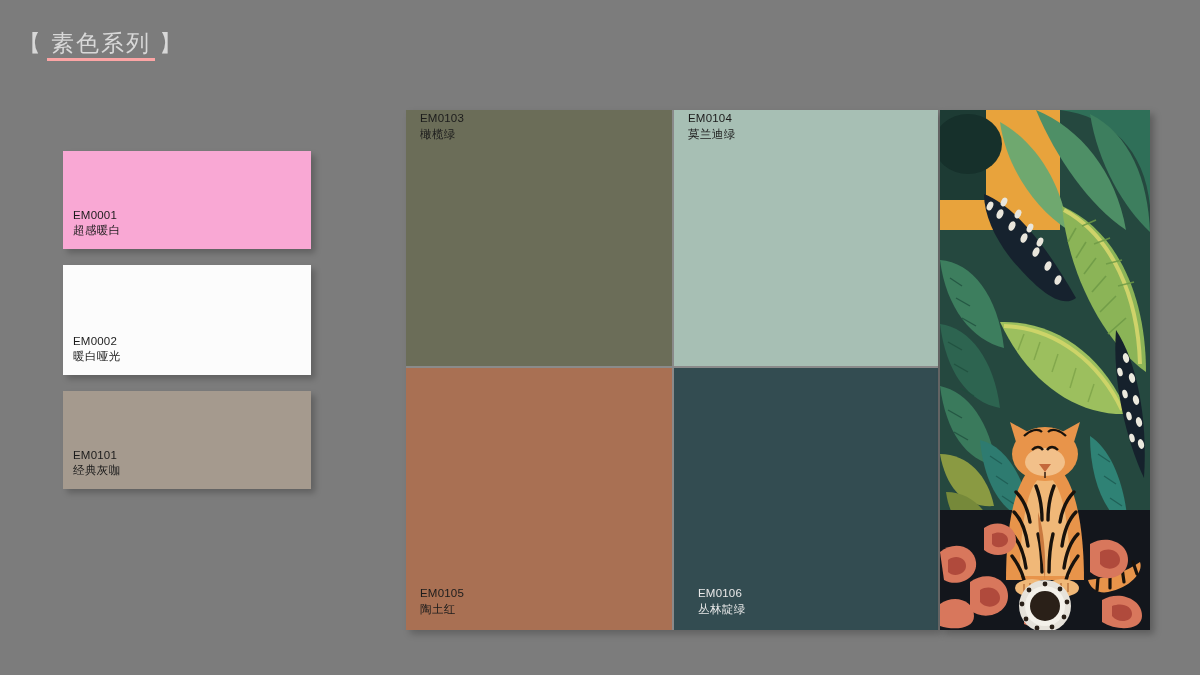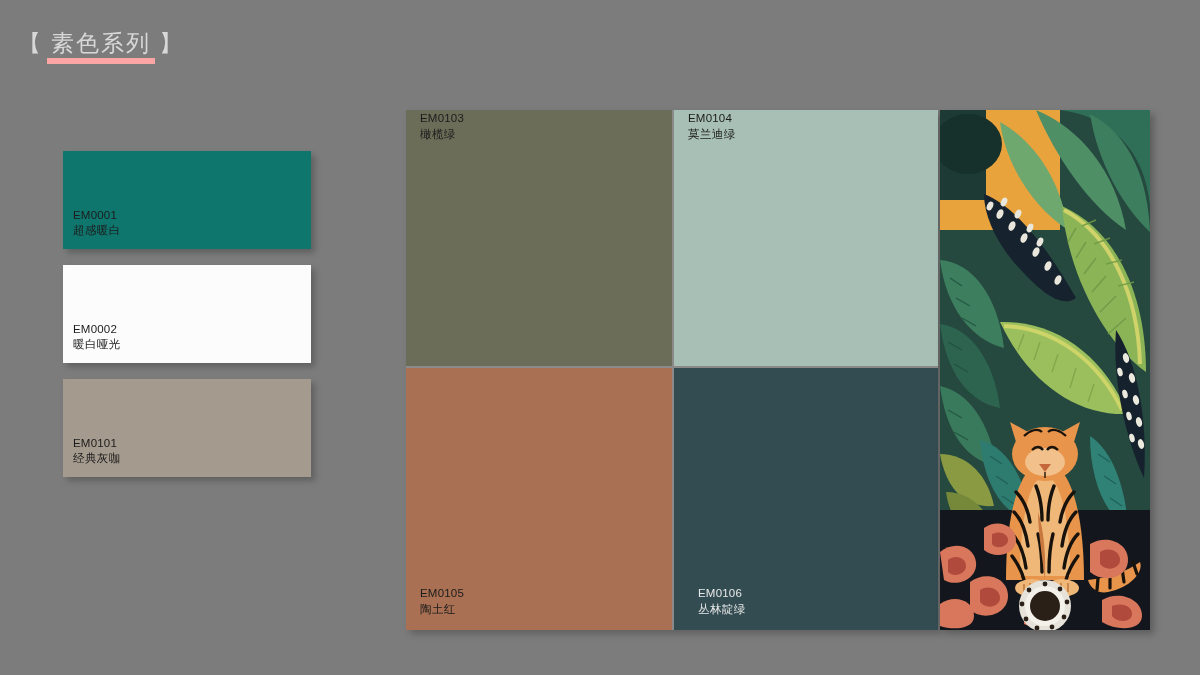--- a/index.html
+++ b/index.html
@@ -23,21 +23,21 @@
     font-size: 23px;
     letter-spacing: 2px;
     color: #d8d8d8;
     white-space: nowrap;
   }
   #page-title .bracket-l,
   #page-title .bracket-r {
     color: #d8d8d8;
   }
   #page-title .title-text {
-    border-bottom: 6px solid #fca5a5;
+    border-bottom: 3px solid #fca5a5;
     padding: 0 4px 2px 4px;
     margin: 0 4px;
   }
 
   
   #left-column {
     position: absolute;
     left: 63px;
     top: 151px;
     width: 248px;
@@ -113,28 +113,28 @@
 </style>
 </head>
 <body style="background: rgb(124, 124, 124);">
 
 <div id="page-title">
   <span class="bracket-l">【</span><span class="title-text">素色系列</span><span class="bracket-r">】</span>
 </div>
 
 <div id="left-column">
 
-  <div class="swatch-card label-lower dark-text" id="sw0" style="background: #0f766e; height: 98px;">
+  <div class="swatch-card label-lower dark-text" id="sw0" style="background: #f9a8d4; height: 98px;">
     <div class="label-block">
       <span class="code-text">EM0001</span>
       <span class="name-text">超感暖白</span>
     </div>
   </div>
 
-  <div class="swatch-card label-lower dark-text" id="sw1" style="background: rgb(252, 252, 252); height: 98px;">
+  <div class="swatch-card label-lower dark-text" id="sw1" style="background: rgb(252, 252, 252); height: 110px;">
     <div class="label-block">
       <span class="code-text">EM0002</span>
       <span class="name-text">暖白哑光</span>
     </div>
   </div>
 
 
   <div class="swatch-card label-lower dark-text" id="sw3" style="background: rgb(165, 154, 142); height: 98px;">
     <div class="label-block">
       <span class="code-text">EM0101</span>

